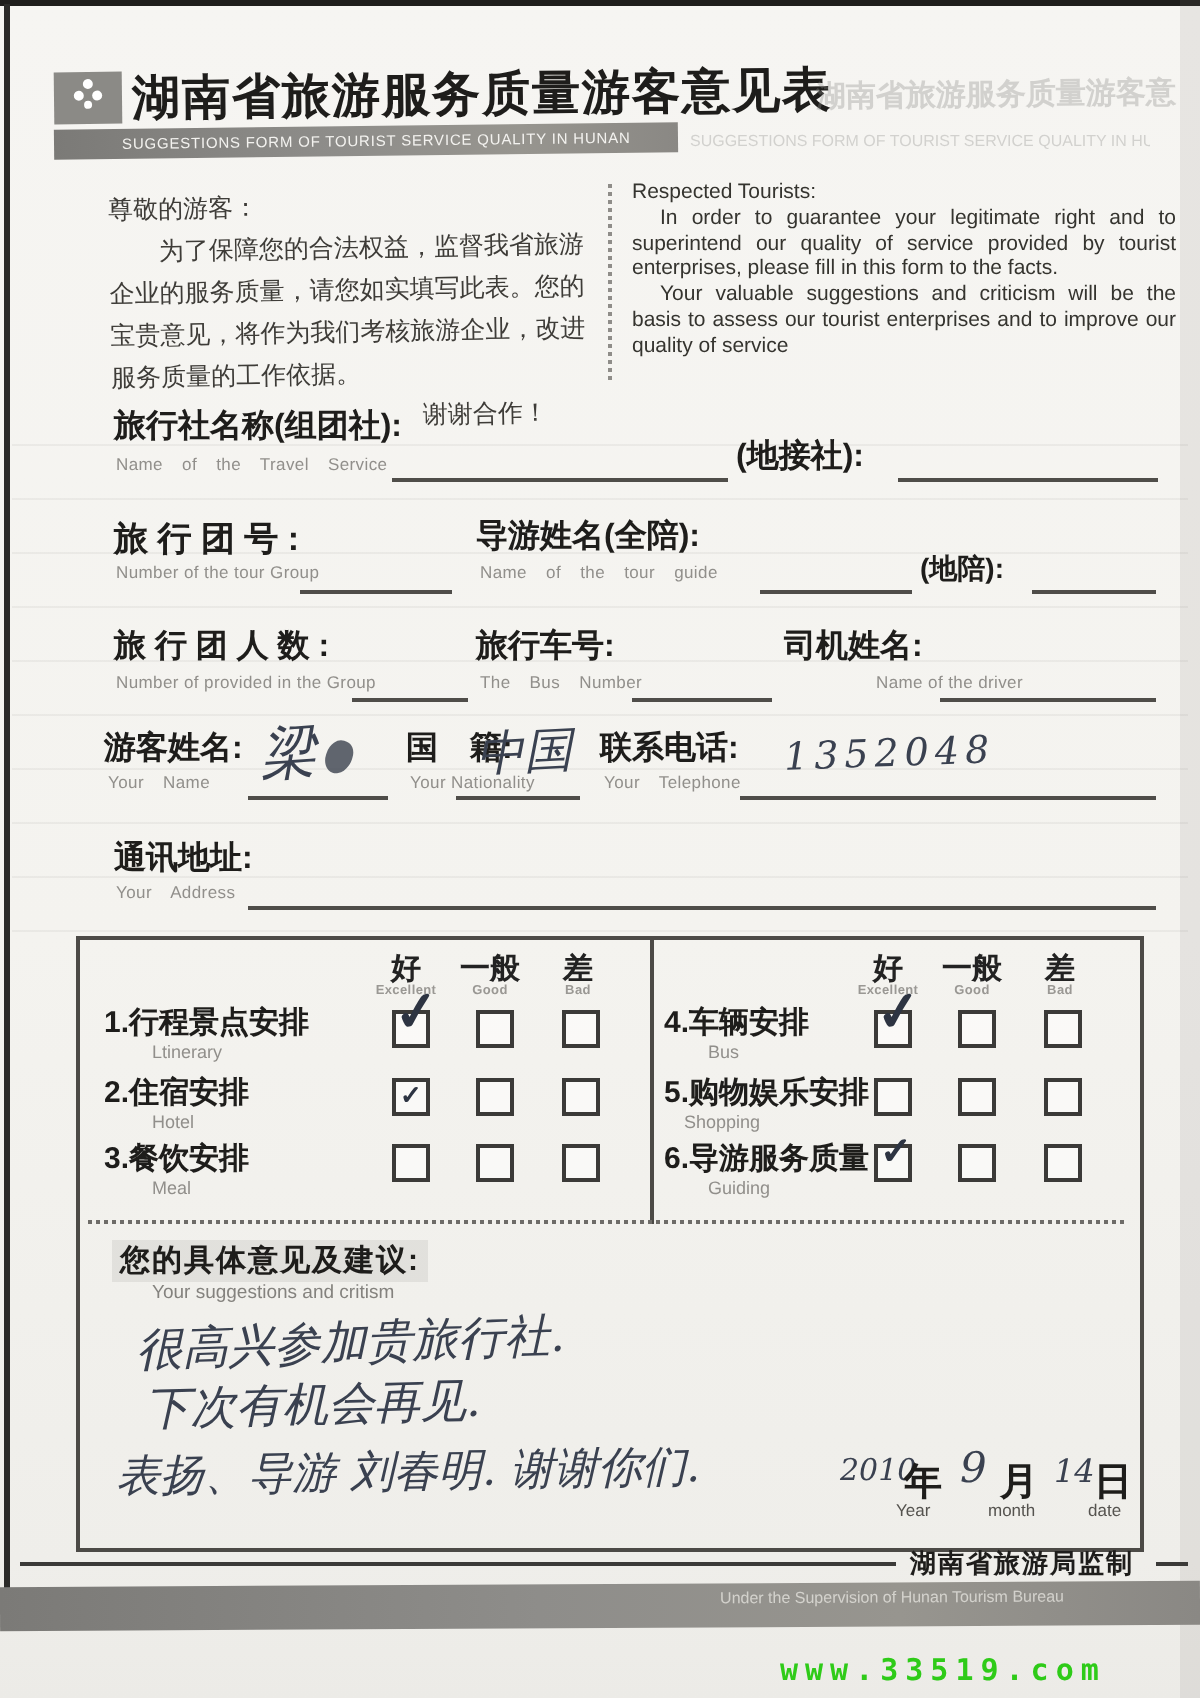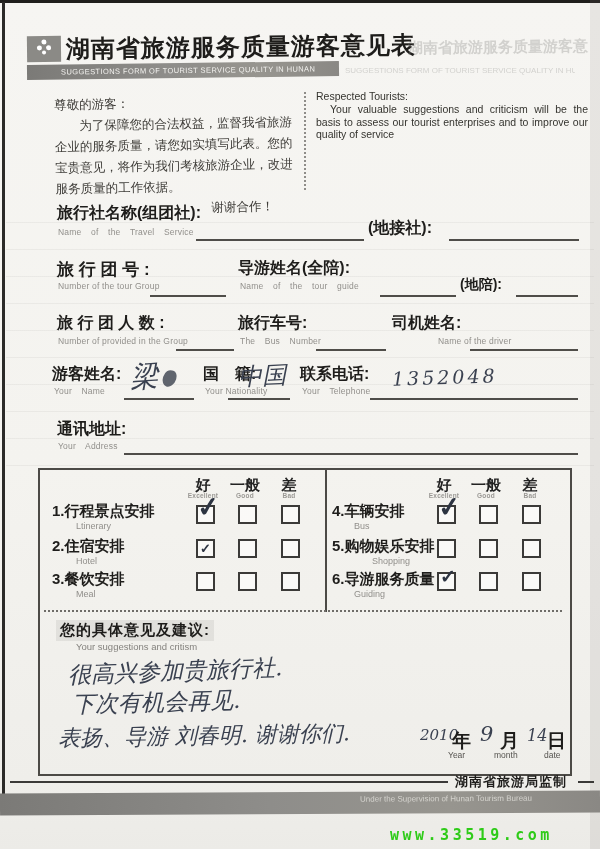--- a/index.html
+++ b/index.html
@@ -61,20 +61,21 @@
   <div class="abs ghost" style="left:345px;top:66px;font-size:8px;white-space:nowrap;width:230px;overflow:hidden;">SUGGESTIONS FORM OF TOURIST SERVICE QUALITY IN HUNAN</div>
 
   <div class="abs" style="left:55px;top:92px;width:244px;font-family:'DejaVu Serif','Liberation Serif',serif;color:#3e3c38;font-size:12.5px;line-height:21px;transform:rotate(-1deg);">
     <div>尊敬的游客：</div>
     <div style="text-indent:2em;">为了保障您的合法权益，监督我省旅游企业的服务质量，请您如实填写此表。您的宝贵意见，将作为我们考核旅游企业，改进服务质量的工作依据。</div>
     <div style="text-align:right;padding-right:26px;">谢谢合作！</div>
   </div>
   <div class="abs dotv" style="left:304px;top:92px;height:98px;"></div>
   <div class="abs" style="left:316px;top:90px;width:272px;color:#35342f;font-size:10.5px;line-height:12.8px;text-align:justify;">
     <div>Respected Tourists:</div>
+    <div style="text-indent:14px;">In order to guarantee your legitimate right and to superintend our quality of service provided by tourist enterprises, please fill in this form to the facts.</div>
     <div style="text-indent:14px;">Your valuable suggestions and criticism will be the basis to assess our tourist enterprises and to improve our quality of service</div>
   </div>
 
   <div class="abs cnb" style="left:57px;top:203px;font-size:16px;white-space:nowrap;">旅行社名称(组团社):</div>
   <div class="abs en ensp" style="left:58px;top:227px;">Name of the Travel Service</div>
   <div class="abs uline" style="left:196px;top:239px;width:168px;"></div>
   <div class="abs cnb" style="left:368px;top:218px;font-size:16px;white-space:nowrap;">(地接社):</div>
   <div class="abs uline" style="left:449px;top:239px;width:130px;"></div>
 
   <div class="abs cnb" style="left:57px;top:258px;font-size:17px;white-space:nowrap;">旅 行 团 号 :</div>
@@ -146,21 +147,21 @@
   <div class="abs itemcn" style="left:52px;top:502px;"><span>1.</span><span>行程景点安排</span></div>
   <div class="abs itemen" style="left:76px;top:521px;">Ltinerary</div>
   <div class="abs itemcn" style="left:52px;top:537px;"><span>2.</span><span>住宿安排</span></div>
   <div class="abs itemen" style="left:76px;top:556px;">Hotel</div>
   <div class="abs itemcn" style="left:52px;top:570px;"><span>3.</span><span>餐饮安排</span></div>
   <div class="abs itemen" style="left:76px;top:589px;">Meal</div>
 
   <div class="abs itemcn" style="left:332px;top:502px;"><span>4.</span><span>车辆安排</span></div>
   <div class="abs itemen" style="left:354px;top:521px;">Bus</div>
   <div class="abs itemcn" style="left:332px;top:537px;"><span>5.</span><span>购物娱乐安排</span></div>
-  <div class="abs itemen" style="left:372px;top:556px;">Shopping</div>
+  <div class="abs itemen" style="left:342px;top:556px;">Shopping</div>
   <div class="abs itemcn" style="left:332px;top:570px;"><span>6.</span><span>导游服务质量</span></div>
   <div class="abs itemen" style="left:354px;top:589px;">Guiding</div>
 
   <div class="abs cbx checked tick-big" style="left:196px;top:505px;">
       <span class="tick">✓</span>
     </div>
   <div class="abs cbx" style="left:238px;top:505px;"></div>
   <div class="abs cbx" style="left:281px;top:505px;"></div>
   <div class="abs cbx checked tick-small" style="left:196px;top:539px;">
       <span class="tick">✓</span>

